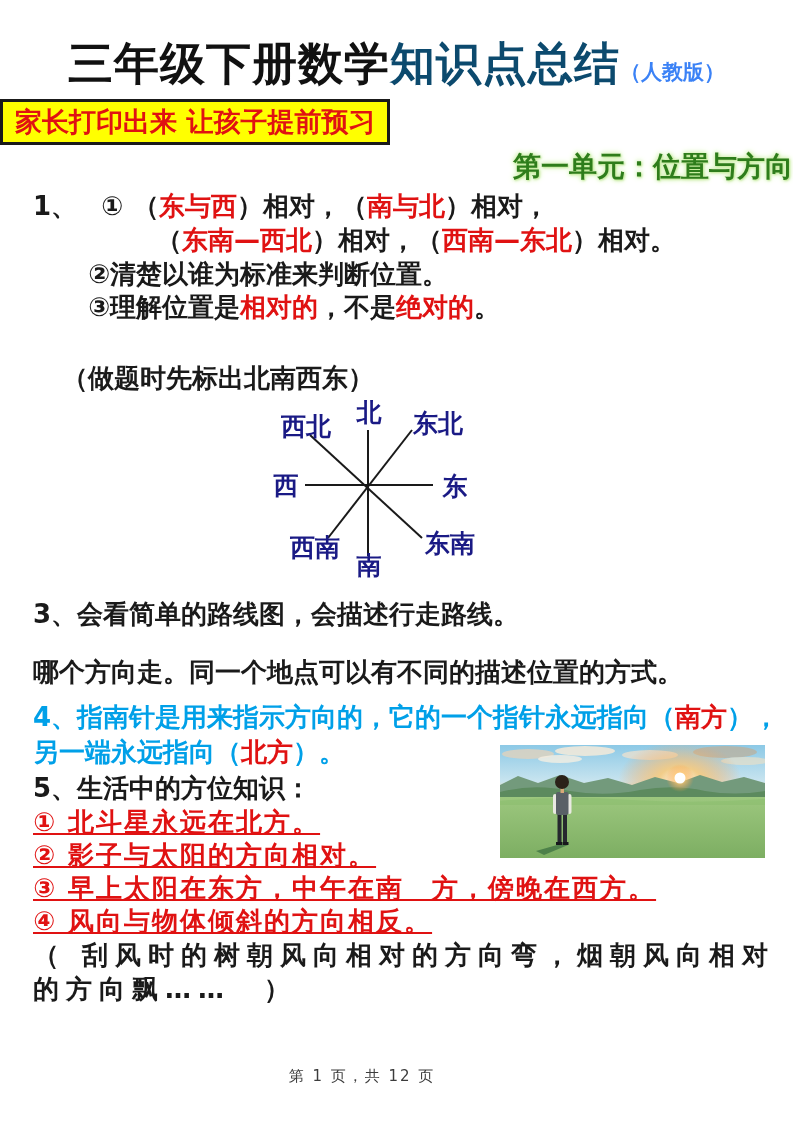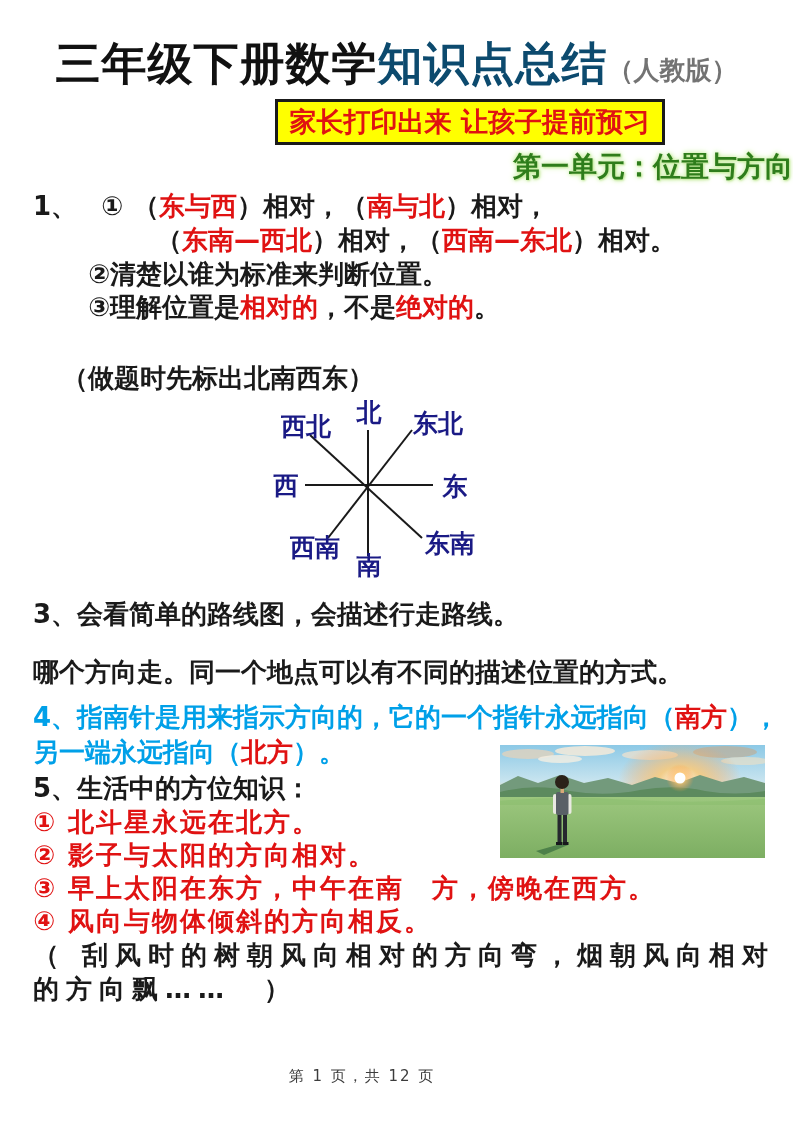--- a/index.html
+++ b/index.html
@@ -9,41 +9,41 @@
     font-family:"DejaVu Sans", sans-serif;
     color:#1a1a1a;
   }
   .ln { position:absolute; font-size:26px; line-height:1.25; white-space:nowrap; font-weight:600; color:#1a1a1a; }
   .red  { color:#e01212; }
   .blue { color:#00a0e8; }
   
   .title-row { position:absolute; top:34px; left:0; width:793px; text-align:center; white-space:nowrap; }
   .title-black { font-size:45px; font-weight:900; color:#111; letter-spacing:1px; }
   .title-red   { font-size:45px; font-weight:900; color:#0c4a6e; letter-spacing:1px; }
-  .title-edition { font-size:26px; font-weight:900; color:#737373; }
+  .title-edition { font-size:21px; font-weight:900; color:#3b82f6; }
   
-  .banner-row { position:absolute; top:99px; left:0; width:665px; text-align:right; }
+  .banner-row { position:absolute; top:99px; left:0; width:665px; text-align:left; }
   .banner {
     display:inline-block; background:#ffff00; border:3px solid #1a1a1a;
     color:#e01212; font-size:27px; font-weight:800; padding:2px 12px; white-space:nowrap;
   }
   
   .unit-row { position:absolute; top:148px; left:0; width:793px; text-align:right; }
   .unit-heading {
     display:inline-block; font-size:28px; font-weight:800; color:#2e7d1b;
     text-shadow:0 0 4px #c4eb9b, 0 0 7px #d7f3b4, 1px 1px 2px #bce693;
   }
   .num-gap { display:inline-block; margin-right:24px; }
   .circ-gap { display:inline-block; margin-right:10px; }
   .hl-yellow {
     background:#ffff00; border:2px solid #1a1a1a; color:#e01212;
     font-size:26px; font-weight:700; padding:2px 6px; white-space:nowrap;
   }
   .spread { letter-spacing:7px; }
-  .red-item { letter-spacing:2px; }
+  .red-item { letter-spacing:2px;text-decoration:underline; }
   
   .compass-wrap { position:absolute; left:252px; top:393px; width:240px; height:198px; }
   .scene-wrap   { position:absolute; left:500px; top:745px; width:265px; height:113px; }
   .compass-wrap svg, .scene-wrap svg { display:block; }
   .compass-label { font-size:25px; font-weight:800; fill:#1a1a85; font-family:"DejaVu Sans", sans-serif; }
   
   .footer-row { position:absolute; top:1066px; left:0; width:724px; text-align:center; }
   .footer-text { font-size:15px; font-weight:400; color:#3c3c3c; letter-spacing:2px; }
 </style>
 </head>

